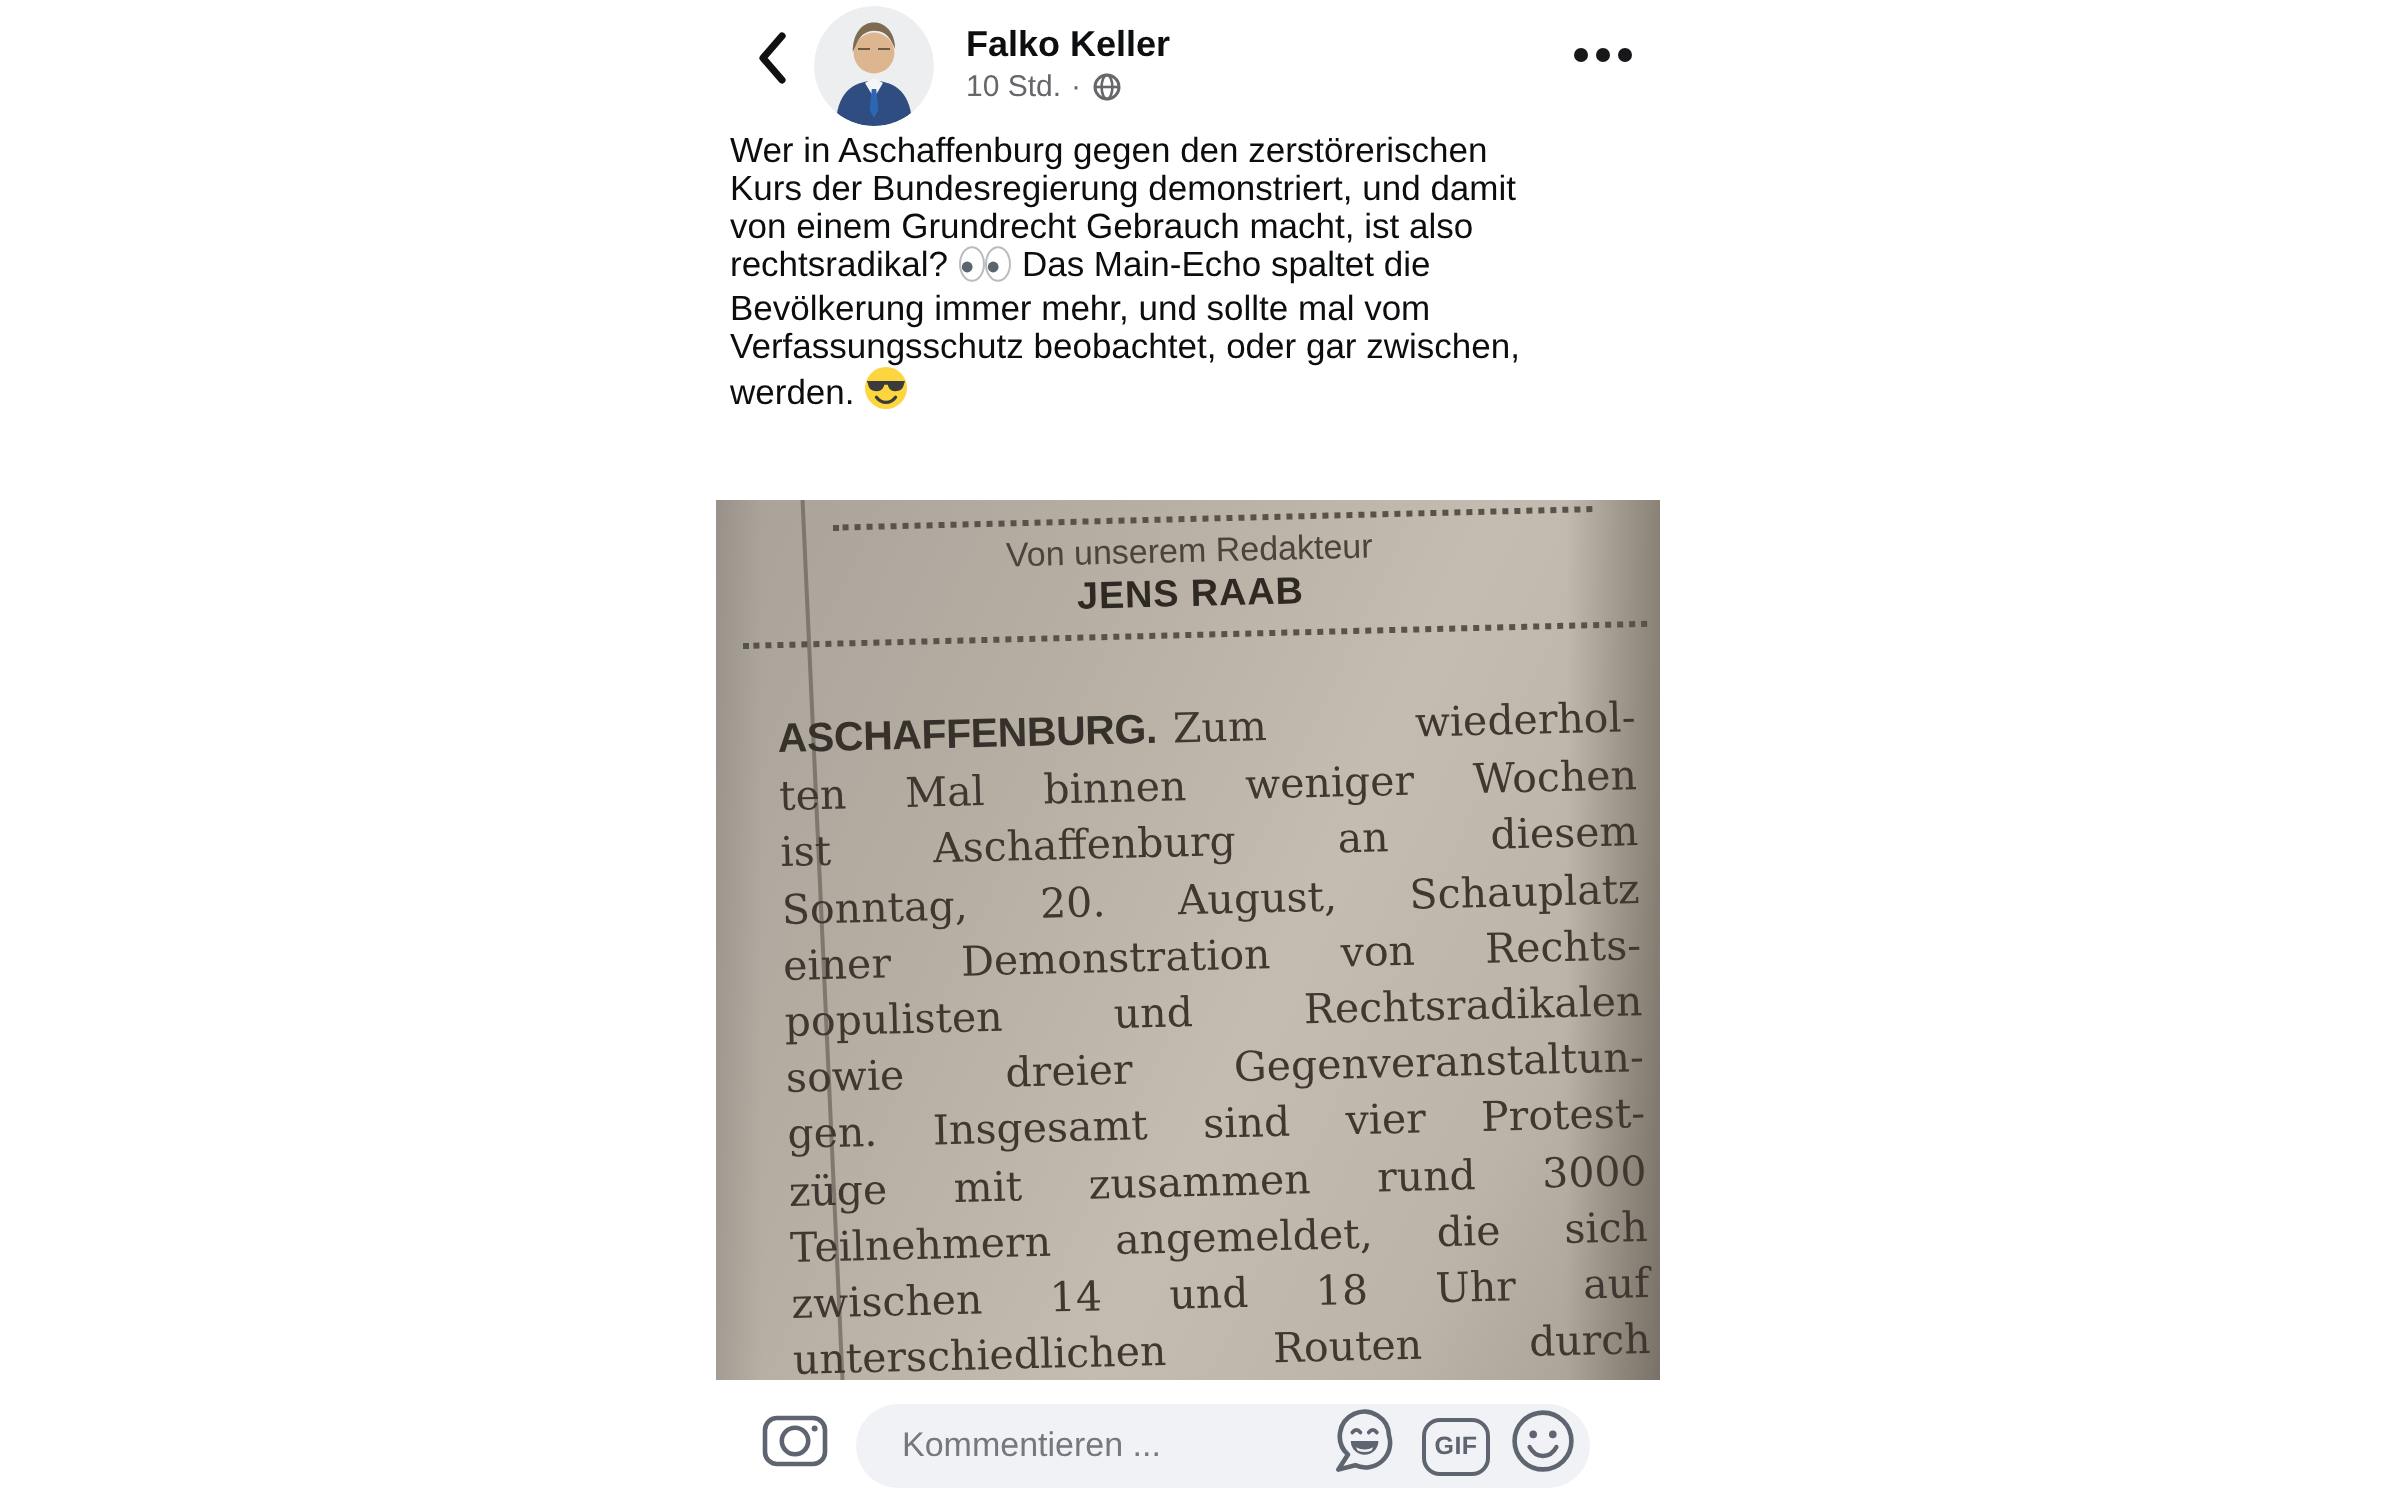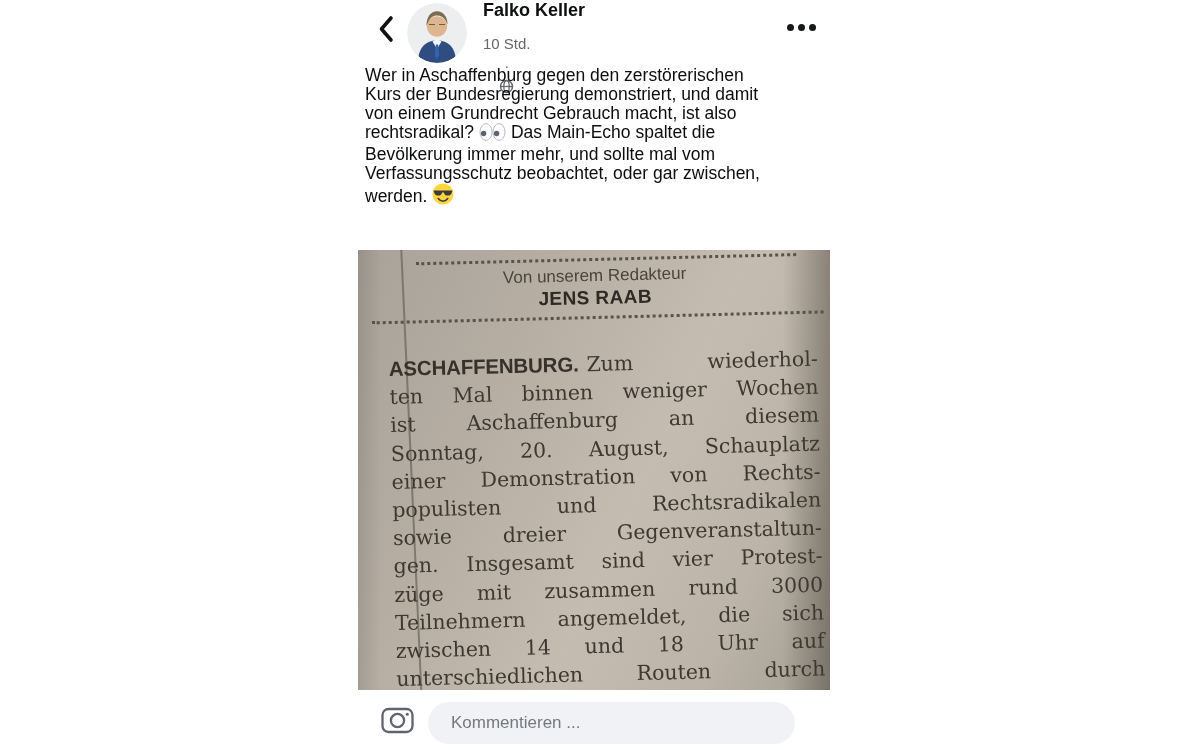--- a/index.html
+++ b/index.html
@@ -8,24 +8,24 @@
   .screen {
     position:relative; width:1200px; height:750px;
     background:#ffffff; overflow:hidden; margin:0 auto;
   }
 
   
   .back-btn { position:absolute; left:374px; top:15px; width:26px; height:32px;
     display:flex; align-items:center; justify-content:center; cursor:pointer; }
   .avatar { position:absolute; left:407px; top:3px; width:60px; height:60px;
     border-radius:50%; overflow:hidden; cursor:pointer; }
-  .user-name { position:absolute; left:483px; top:0; font-size:18px;
+  .user-name { position:absolute; left:483px; top:12px; font-size:18px;
     font-weight:bold; color:#0d0e10; cursor:pointer; }
   .post-meta { position:absolute; left:483px; top:35px; display:flex;
-    align-items:center; gap:5px; font-size:15px; color:#65676b;flex-direction:column; }
+    align-items:center; gap:5px; font-size:15px; color:#65676b; }
   .more-btn { position:absolute; left:785px; top:18px; padding:6px 2px;
     display:flex; gap:4px; align-items:center; cursor:pointer; }
   .more-btn i { display:block; width:7px; height:7px; border-radius:50%;
     background:#17181a; }
 
   
   .post-text { position:absolute; left:365px; top:66px; width:472px;
     font-size:17.5px; line-height:19px; color:#0c0d0f; white-space:pre-line; }
   .inline-emoji { display:inline-block; vertical-align:-3px; margin:0 5px; }
 
@@ -164,15 +164,41 @@
       <svg width="33" height="29" viewBox="0 0 33 29">
         <rect x="1.5" y="4" width="30" height="23" rx="6" fill="none" stroke="#5f6570" stroke-width="2.3"></rect>
         <circle cx="16.5" cy="15.5" r="6.6" fill="none" stroke="#5f6570" stroke-width="2.3"></circle>
         <circle cx="26.3" cy="9.3" r="1.5" fill="#5f6570"></circle>
       </svg>
     </span>
   </div>
 
   <div class="comment-pill">
     <input class="comment-input" type="text" placeholder="Kommentieren ..." style="">
+    <div class="pill-icons">
+      <span class="icon-btn">
+        <span>
+          <svg width="37" height="35" viewBox="0 0 37 35">
+            <path d="M30.5 14.8 A12.3 12.3 0 1 0 10 24.3 L5.2 31.8 L13.6 29.6
+                     A12.3 12.3 0 0 0 30.5 14.8 Z" fill="none" stroke="#5f6570" stroke-width="2.3" stroke-linejoin="round"></path>
+            <path d="M12.2 13.2 q2 -2.6 4 0 M20.4 13.2 q2 -2.6 4 0" fill="none" stroke="#5f6570" stroke-width="1.9" stroke-linecap="round"></path>
+            <path d="M11.4 17.5 h13.8 a6.9 6.9 0 0 1 -13.8 0 Z" fill="#5f6570"></path>
+            <path d="M14 20.6 q4.3 2.4 8.6 0 l-0.8 1.6 q-3.5 1.7 -7 0 Z" fill="#f0f2f5"></path>
+          </svg>
+        </span>
+      </span>
+      <span class="icon-btn">
+        <span class="gif-chip">GIF</span>
+      </span>
+      <span class="icon-btn">
+        <span>
+          <svg width="33" height="33" viewBox="0 0 33 33">
+            <circle cx="16.5" cy="16.5" r="14.2" fill="none" stroke="#5f6570" stroke-width="2.3"></circle>
+            <circle cx="11.6" cy="13.2" r="1.9" fill="#5f6570"></circle>
+            <circle cx="21.4" cy="13.2" r="1.9" fill="#5f6570"></circle>
+            <path d="M9.8 19.5 C11.4 22.5 13.7 24 16.5 24 C19.3 24 21.6 22.5 23.2 19.5" fill="none" stroke="#5f6570" stroke-width="2.2" stroke-linecap="round"></path>
+          </svg>
+        </span>
+      </span>
+    </div>
   </div>
 
 </div>
 
 </body></html>

